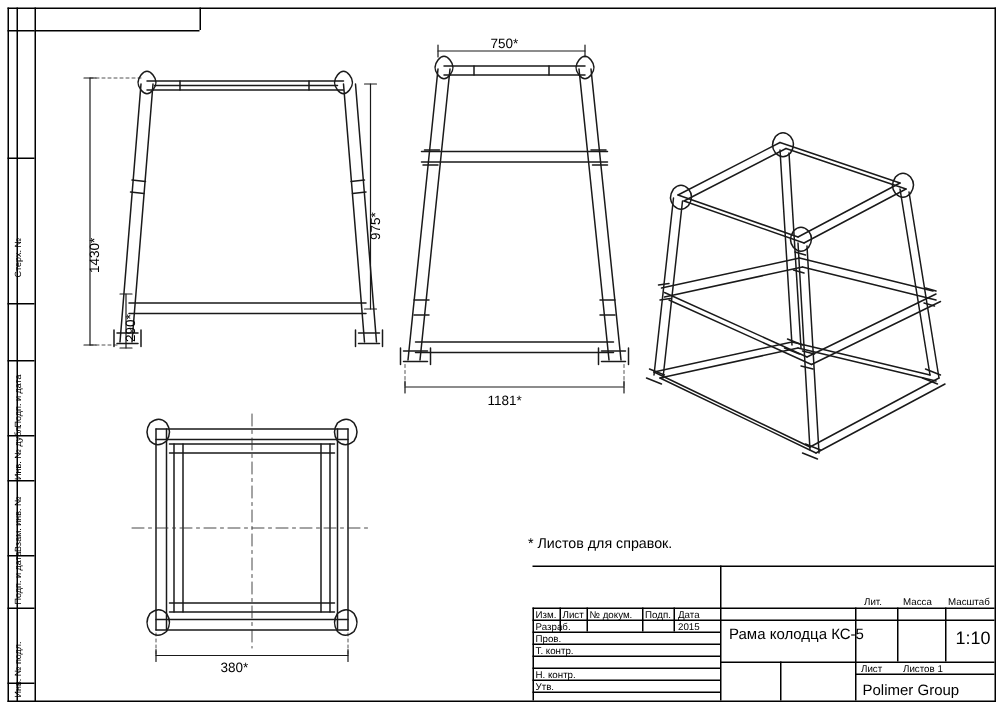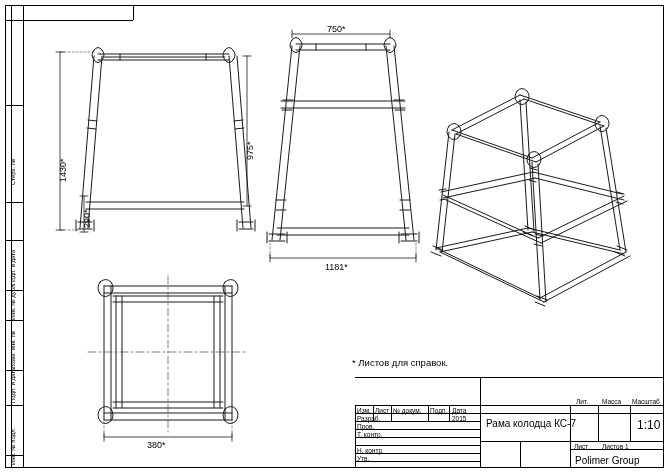--- a/index.html
+++ b/index.html
@@ -213,21 +213,21 @@
   <div class="tb-txt" style="left:357px;top:431px;">Т. контр.</div>
   <div class="tb-txt" style="left:357px;top:447px;">Н. контр.</div>
   <div class="tb-txt" style="left:357px;top:455px;">Утв.</div>
 
   <div class="tb-txt" style="left:452px;top:415px;">2015</div>
 
   <div class="tb-txt" style="left:576px;top:398px;">Лит.</div>
   <div class="tb-txt" style="left:602px;top:398px;">Масса</div>
   <div class="tb-txt" style="left:632px;top:398px;">Масштаб</div>
 
-  <div class="tb-title" style="left:486px;top:418px;">Рама колодца КС-7</div>
+  <div class="tb-title" style="left:486px;top:418px;">Рама колодца КС-5</div>
   <div class="tb-scale" style="left:637px;top:418px;">1:10</div>
 
   <div class="tb-txt" style="left:574px;top:443px;">Лист</div>
   <div class="tb-txt" style="left:602px;top:443px;">Листов 1</div>
 
   <div class="tb-org" style="left:575px;top:455px;">Polimer Group</div>
 
 </div>
 
 </body></html>

